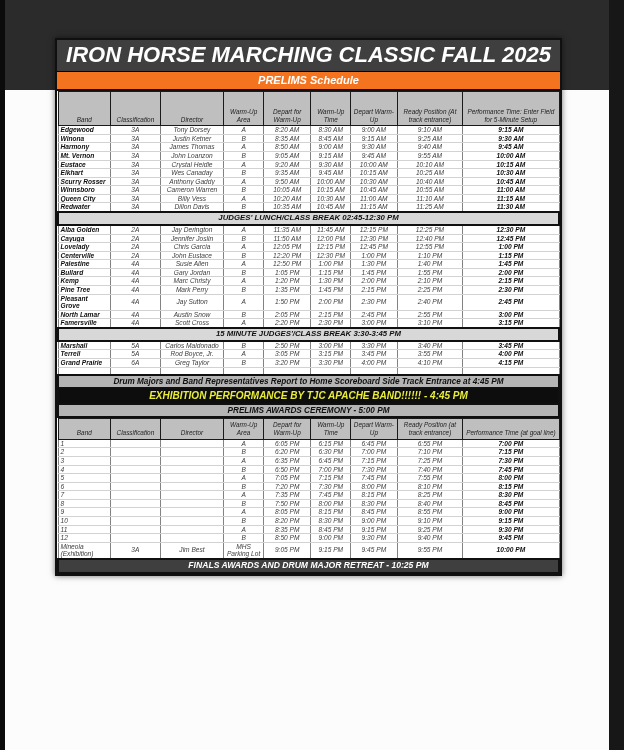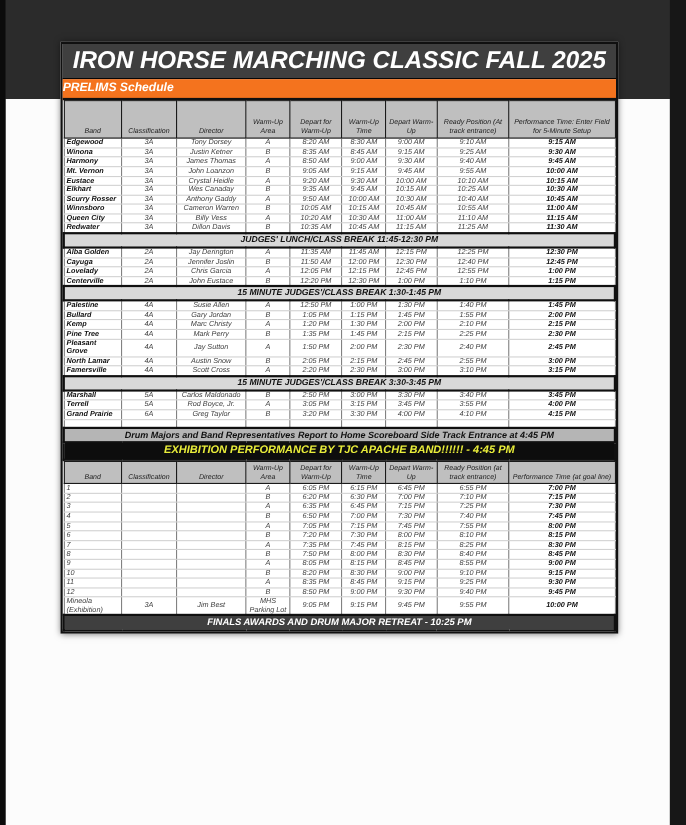--- a/index.html
+++ b/index.html
@@ -24,21 +24,21 @@
   .title-band {
     background:#3f3f3f; color:#ffffff;
     font-weight:bold; font-style:italic;
     font-size:22px; line-height:1.1; text-align:center;
     padding:3px 2px 4px; white-space:nowrap;
     border-bottom:1px solid #000;
   }
   .orange-band {
     background:#f4731e; color:#ffffff;
     font-weight:bold; font-style:italic;
-    font-size:11px; padding:2px 0 3px;
+    font-size:11px; text-align:center; padding:2px 0 3px;
     border-bottom:2px solid #101010;
   }
   table.sched {
     width:100%; border-collapse:collapse; table-layout:fixed;
     font-style:italic;
   }
   .w0{width:10.5%}.w1{width:9.9%}.w2{width:12.7%}.w3{width:7.9%}.w4{width:9.5%}
   .w5{width:7.9%}.w6{width:9.3%}.w7{width:13.1%}.w8{width:19.2%}
   table.sched th {
     background:#bfbfbf; color:#222;
@@ -210,21 +210,21 @@
           <td class="c1">3A</td>
           <td class="c2">Dillon Davis</td>
           <td class="c3">B</td>
           <td class="c4">10:35 AM</td>
           <td class="c5">10:45 AM</td>
           <td class="c6">11:15 AM</td>
           <td class="c7">11:25 AM</td>
           <td class="c8">11:30 AM</td>
         </tr>
         <tr>
-          <td colspan="9" class="banner break">JUDGES' LUNCH/CLASS BREAK 11:45-12:30 PM</td>
+          <td colspan="9" class="banner break">JUDGES' LUNCH/CLASS BREAK 02:45-12:30 PM</td>
         </tr>
         <tr>
           <td class="c0">Alba Golden</td>
           <td class="c1">2A</td>
           <td class="c2">Jay Derington</td>
           <td class="c3">A</td>
           <td class="c4">11:35 AM</td>
           <td class="c5">11:45 AM</td>
           <td class="c6">12:15 PM</td>
           <td class="c7">12:25 PM</td>
@@ -255,23 +255,20 @@
         <tr>
           <td class="c0">Centerville</td>
           <td class="c1">2A</td>
           <td class="c2">John Eustace</td>
           <td class="c3">B</td>
           <td class="c4">12:20 PM</td>
           <td class="c5">12:30 PM</td>
           <td class="c6">1:00 PM</td>
           <td class="c7">1:10 PM</td>
           <td class="c8">1:15 PM</td>
-        </tr>
-        <tr>
-          <td colspan="9" class="banner break">15 MINUTE JUDGES'/CLASS BREAK 1:30-1:45 PM</td>
         </tr>
         <tr>
           <td class="c0">Palestine</td>
           <td class="c1">4A</td>
           <td class="c2">Susie Allen</td>
           <td class="c3">A</td>
           <td class="c4">12:50 PM</td>
           <td class="c5">1:00 PM</td>
           <td class="c6">1:30 PM</td>
           <td class="c7">1:40 PM</td>
@@ -388,20 +385,23 @@
           <td class="c5"></td>
           <td class="c6"></td>
           <td class="c7"></td>
           <td class="c8"></td>
         </tr>
         <tr>
           <td colspan="9" class="banner gray">Drum Majors and Band Representatives Report to Home Scoreboard Side Track Entrance at 4:45 PM</td>
         </tr>
         <tr>
           <td colspan="9" class="banner exhibition">EXHIBITION PERFORMANCE BY TJC APACHE BAND!!!!!! - 4:45 PM</td>
+        </tr>
+        <tr>
+          <td colspan="9" class="banner gray">PRELIMS AWARDS CEREMONY - 5:00 PM</td>
         </tr>
       </tbody>
   </table>
 
   <table class="sched finals">
     <colgroup>
       <col class="w0">
         <col class="w1">
         <col class="w2">
         <col class="w3">

